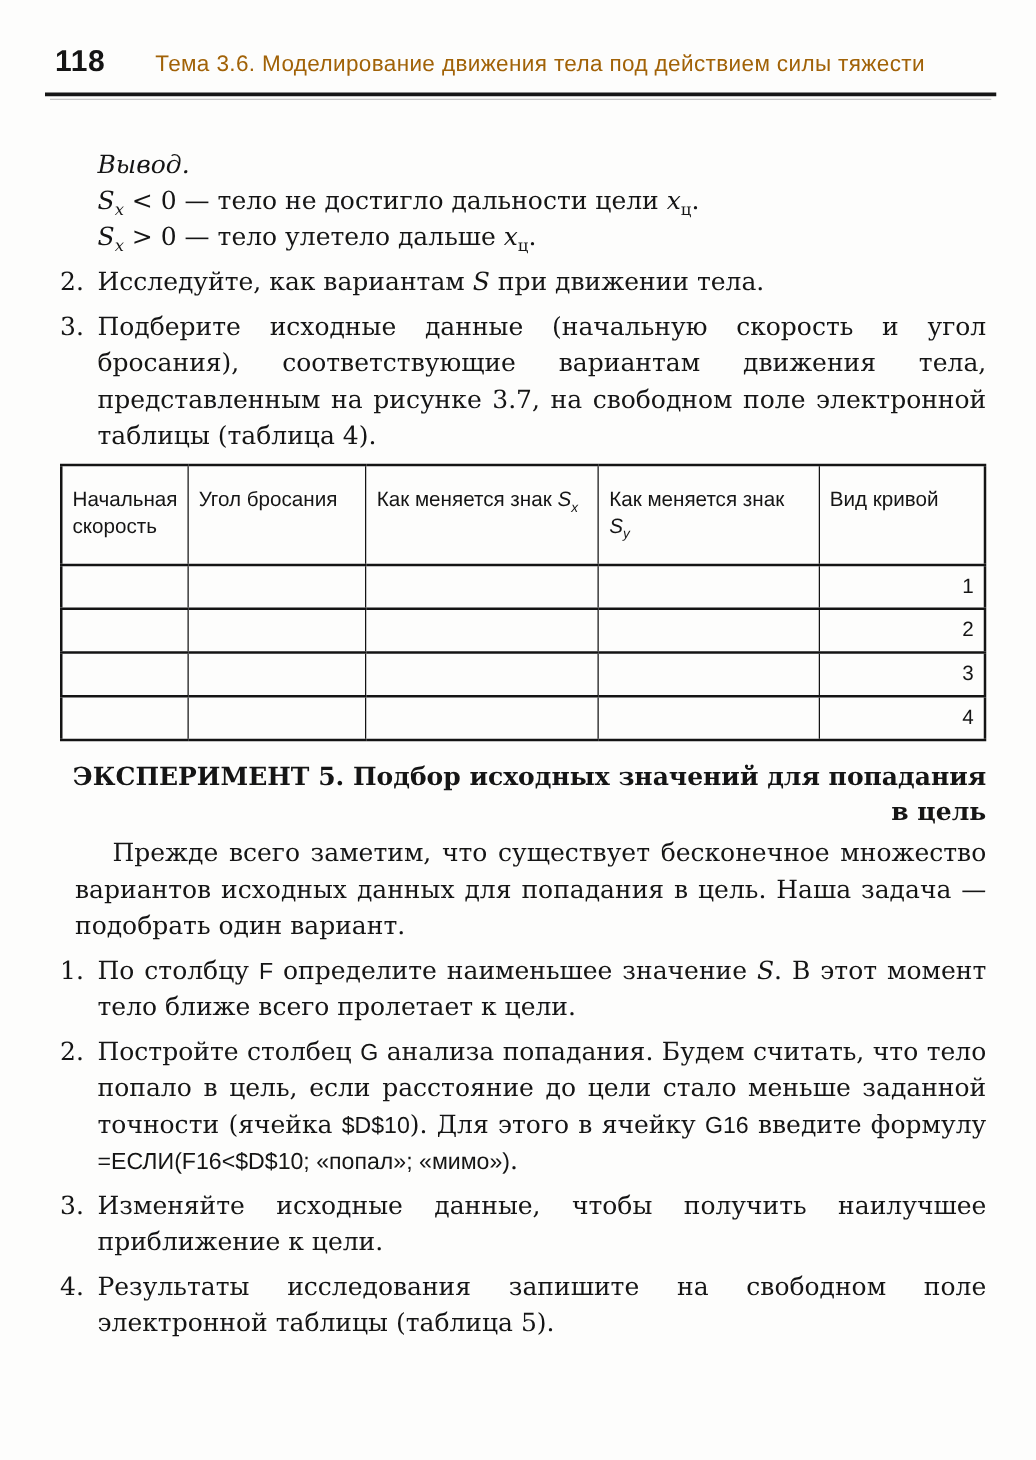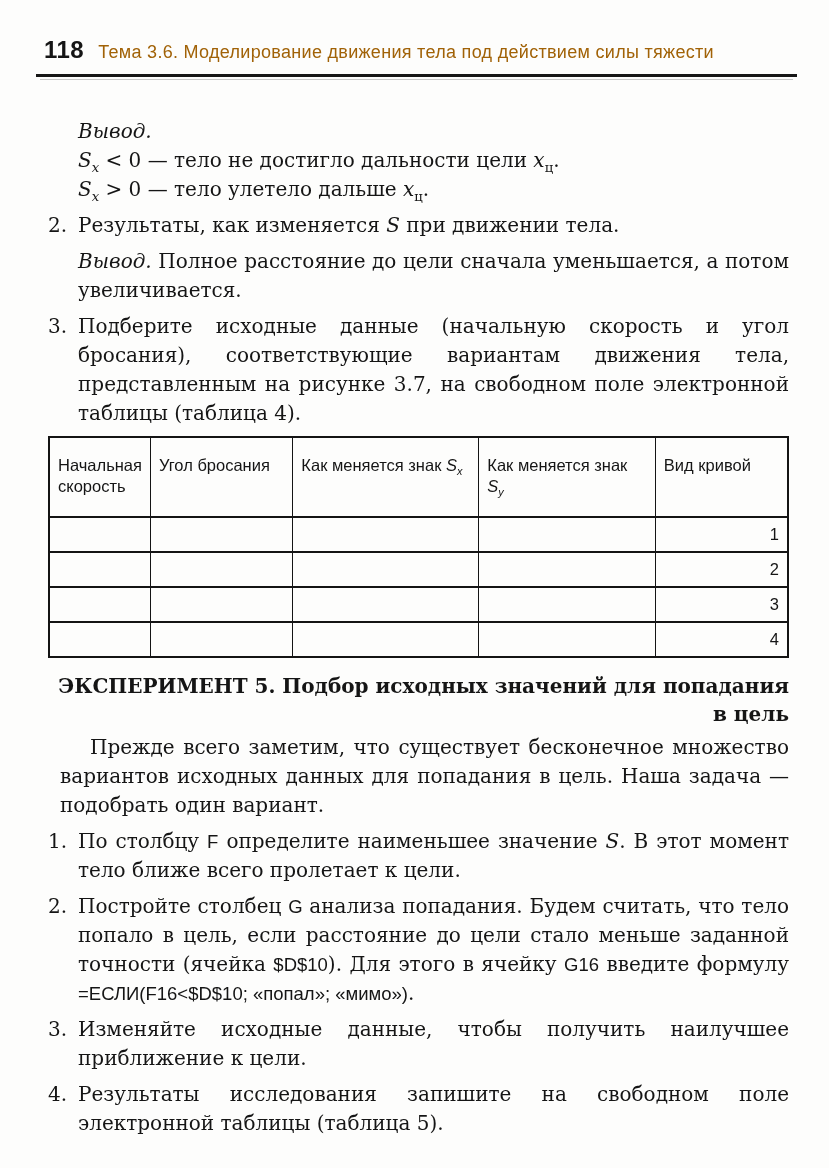--- a/index.html
+++ b/index.html
@@ -3,21 +3,21 @@
 <meta charset="utf-8">
 <style>
   html,body{margin:0;padding:0;background:#e8e8e8;}
   .page{
     width:829px;height:1168px;background:#fdfdfc;color:#151515;
     font-family:"DejaVu Serif",serif;position:relative;box-sizing:border-box;
     overflow:hidden;
   }
   
   .header{
-    display:flex;align-items:baseline;gap:14px;
+    display:flex;align-items:baseline;gap:40px;
     padding:36px 32px 8px 44px;
     font-family:"Liberation Sans",sans-serif;
   }
   .pagenum{font-weight:bold;font-size:24px;letter-spacing:.5px;}
   .htitle{flex:1;text-align:left;font-size:18px;letter-spacing:.3px;color:#a16207;}
   .rule{height:3px;background:#161616;margin:2px 32px 0 36px;}
   .rule2{height:1px;background:#9a9a9a;margin:2px 36px 0 40px;opacity:.55;}
   
   .main{
     padding:30px 40px 0 48px;
@@ -70,24 +70,21 @@
   <main class="main">
 
     <section class="indent block">
       <div class="it">Вывод.</div>
       <div><span class="it">S</span><sub class="it">x</sub><span> &lt; 0 — тело не достигло дальности цели </span><span class="it">x</span><sub>ц</sub><span>.</span></div>
       <div><span class="it">S</span><sub class="it">x</sub><span> &gt; 0 — тело улетело дальше </span><span class="it">x</span><sub>ц</sub><span>.</span></div>
     </section>
 
     <div class="hang block">
       <span class="num">2.</span>
-      <span>Результаты, как изменяется </span><span class="it">S</span><span> при движении тела.</span>
-    </div>
-    <div class="indent block justify">
-      <span class="it">Вывод.</span><span> Полное расстояние до цели сначала уменьшается, а потом увеличивается.</span>
+      <span>Исследуйте, как вариантам </span><span class="it">S</span><span> при движении тела.</span>
     </div>
 
     <div class="hang block justify">
       <span class="num">3.</span>
       <span>Подберите исходные данные (начальную скорость и угол бросания), соответствующие вариантам движения тела, представленным на рисунке 3.7, на свободном поле электронной таблицы (таблица 4).</span>
     </div>
 
 
     <table>
       <colgroup>

